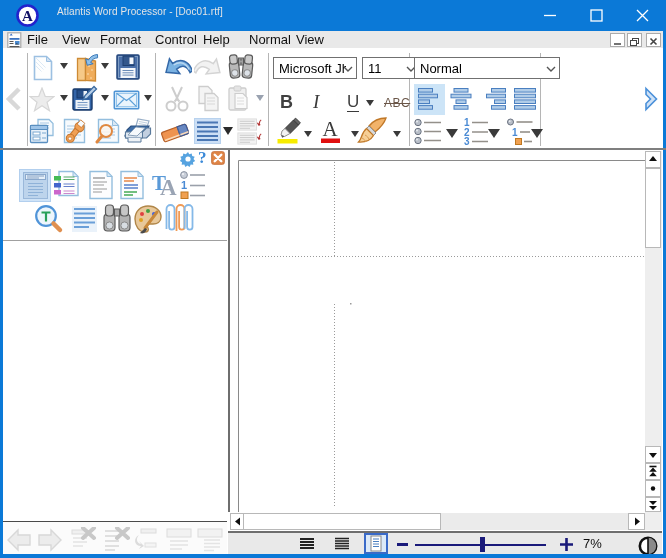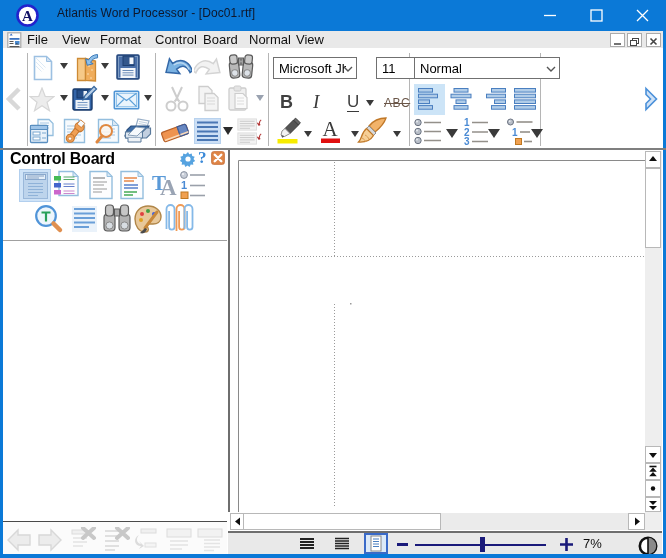--- a/index.html
+++ b/index.html
@@ -1,21 +1,21 @@
 <!DOCTYPE html>
 <html><head>
 <meta charset="utf-8">
 <style>
 * { margin:0; padding:0; box-sizing:border-box; }
 html,body { width:666px; height:558px; overflow:hidden; }
 body { font-family:"Liberation Sans", sans-serif; position:relative; background:#fff; }
 .abs { position:absolute; }
 
 #titlebar { left:0; top:0; width:666px; height:31px; background:#0b79d7; }
-#title-text { left:57px; top:6px; color:#0f172a; font-size:12px; letter-spacing:0.1px; }
+#title-text { left:57px; top:6px; color:#e5e5e5; font-size:10px; letter-spacing:0.1px; }
 #appicon { left:16px; top:4px; }
 #menubar { left:0; top:31px; width:666px; height:17px; background:#e9e9e9; }
 .menuitem { position:absolute; top:1px; font-size:13px; color:#101010; }
 #toolbar { left:0; top:48px; width:666px; height:100px; background:#fff; }
 .vsep { position:absolute; top:5px; height:93px; width:1px; background:#b5b5b5; }
 
 .combo { position:absolute; top:9px; height:22px; border:1px solid #707070; background:#fff; font-size:13px; color:#000; }
 .combo .txt { position:absolute; left:5px; top:3px; white-space:nowrap; overflow:hidden; }
 .combo .dd { position:absolute; right:3px; top:6px; width:10px; height:10px; }
 
@@ -63,21 +63,21 @@
     <rect x="2.5" y="6" width="10" height="1.8" fill="#3a72c0"></rect>
     <path d="M2.5 9.5 h4 M2.5 11.5 h4" stroke="#555" stroke-width="1.1"></path>
     <rect x="8" y="9" width="4.5" height="3.5" fill="#4a8ad0"></rect>
     <path d="M8 12.5 l1.5 -1.2 l3 1.2 z" fill="#2a3a4a"></path>
     <rect x="2.5" y="14" width="10" height="1.2" fill="#555"></rect>
   </svg>
   <div class="menuitem" style="left:27px">File</div>
   <div class="menuitem" style="left:62px">View</div>
   <div class="menuitem" style="left:100px">Format</div>
   <div class="menuitem" style="left:155px">Control</div>
-  <div class="menuitem" style="left:203px">Board</div>
+  <div class="menuitem" style="left:203px">Help</div>
   <div class="menuitem" style="left:249px">Normal</div>
   <div class="menuitem" style="left:296px">View</div>
   <div class="abs" style="left:610px;top:2px;width:15px;height:14px;background:#fff;border:1px solid #ababab;"><svg width="13" height="12">
         <line x1="3" y1="8" x2="10" y2="8" stroke="#444" stroke-width="1.5"></line>
       </svg></div>
   <div class="abs" style="left:627px;top:2px;width:15px;height:14px;background:#fff;border:1px solid #ababab;"><svg width="13" height="12">
         <rect x="4.5" y="2.5" width="6" height="5" fill="none" stroke="#444"></rect>
         <rect x="2.5" y="4.5" width="6" height="5" fill="#fff" stroke="#444"></rect>
       </svg></div>
   <div class="abs" style="left:646px;top:2px;width:15px;height:14px;background:#fff;border:1px solid #ababab;"><svg width="13" height="12">
@@ -335,36 +335,35 @@
     <path d="M18 23.5 h8" stroke="#94908a" stroke-width="1.6"></path>
   </svg>
   <div class="dd-arrow" style="left:531px;top:81px;border-left-width:6px;border-right-width:6px;border-top-width:9px"></div>
 
   <div class="combo" style="left:273px;width:84px">
       <div class="txt" style="width:67px">Microsoft Jh</div>
       <svg class="dd" viewBox="0 0 10 10">
         <path d="M1 3 L5 7 L9 3" fill="none" stroke="#555" stroke-width="1.4"></path>
       </svg>
     </div>
-  <div class="combo" style="left:376px;width:58px">
+  <div class="combo" style="left:362px;width:58px">
       <div class="txt">11</div>
       <svg class="dd" viewBox="0 0 10 10">
         <path d="M1 3 L5 7 L9 3" fill="none" stroke="#555" stroke-width="1.4"></path>
       </svg>
     </div>
   <div class="combo" style="left:414px;width:146px">
       <div class="txt">Normal</div>
       <svg class="dd" viewBox="0 0 10 10">
         <path d="M1 3 L5 7 L9 3" fill="none" stroke="#555" stroke-width="1.4"></path>
       </svg>
     </div>
 </div>
 
 <div class="abs" id="panel">
-  <div id="panel-title">Control Board</div>
   <svg class="icon" style="left:177px;top:3px" width="16" height="16" viewBox="0 0 16 16">
     <path d="M8 1 l1.2 2.2 2.5-0.6 0.5 2.5 2.5 0.7 -1.2 2.2 1.7 1.9 -2.2 1.3 0.3 2.5 -2.6 -0.1 -1.1 2.3 -2.1 -1.5 -2.1 1.5 -1.1 -2.3 -2.6 0.1 0.3 -2.5 -2.2 -1.3 1.7 -1.9 -1.2 -2.2 2.5 -0.7 0.5 -2.5 2.5 0.6 z" fill="#56a3e0"></path>
     <circle cx="8" cy="8" r="2.6" fill="#fff"></circle>
   </svg>
   <div class="abs" style="left:195px;top:0px;font-size:17px;font-weight:bold;color:#3c8ad8;font-family:'Liberation Serif'">?</div>
   <svg class="icon" style="left:208px;top:3px" width="14" height="14" viewBox="0 0 15 15">
     <rect x="0.7" y="0.7" width="13.6" height="13.6" rx="2" fill="#e08648" stroke="#c8703a"></rect>
     <path d="M4 4 L11 11 M11 4 L4 11" stroke="#fff" stroke-width="2.6" stroke-linecap="round"></path>
   </svg>
 

